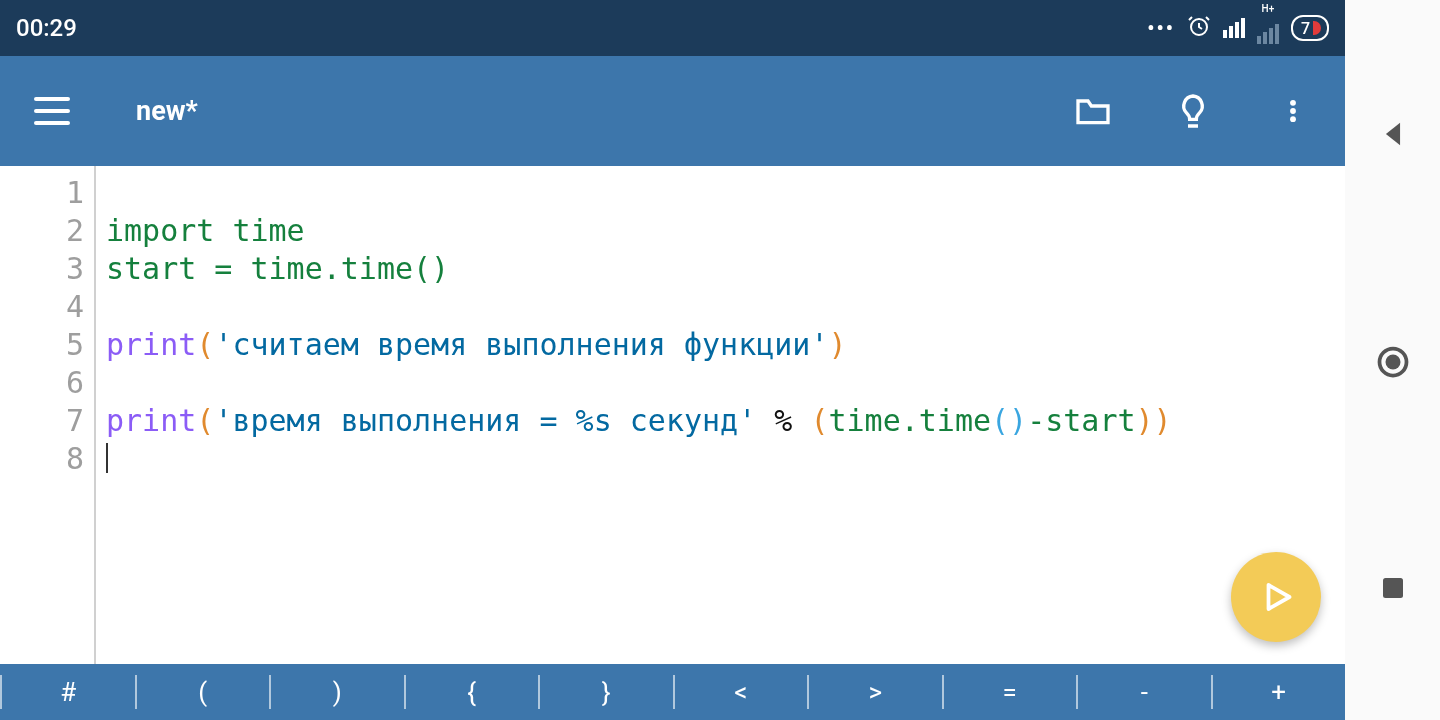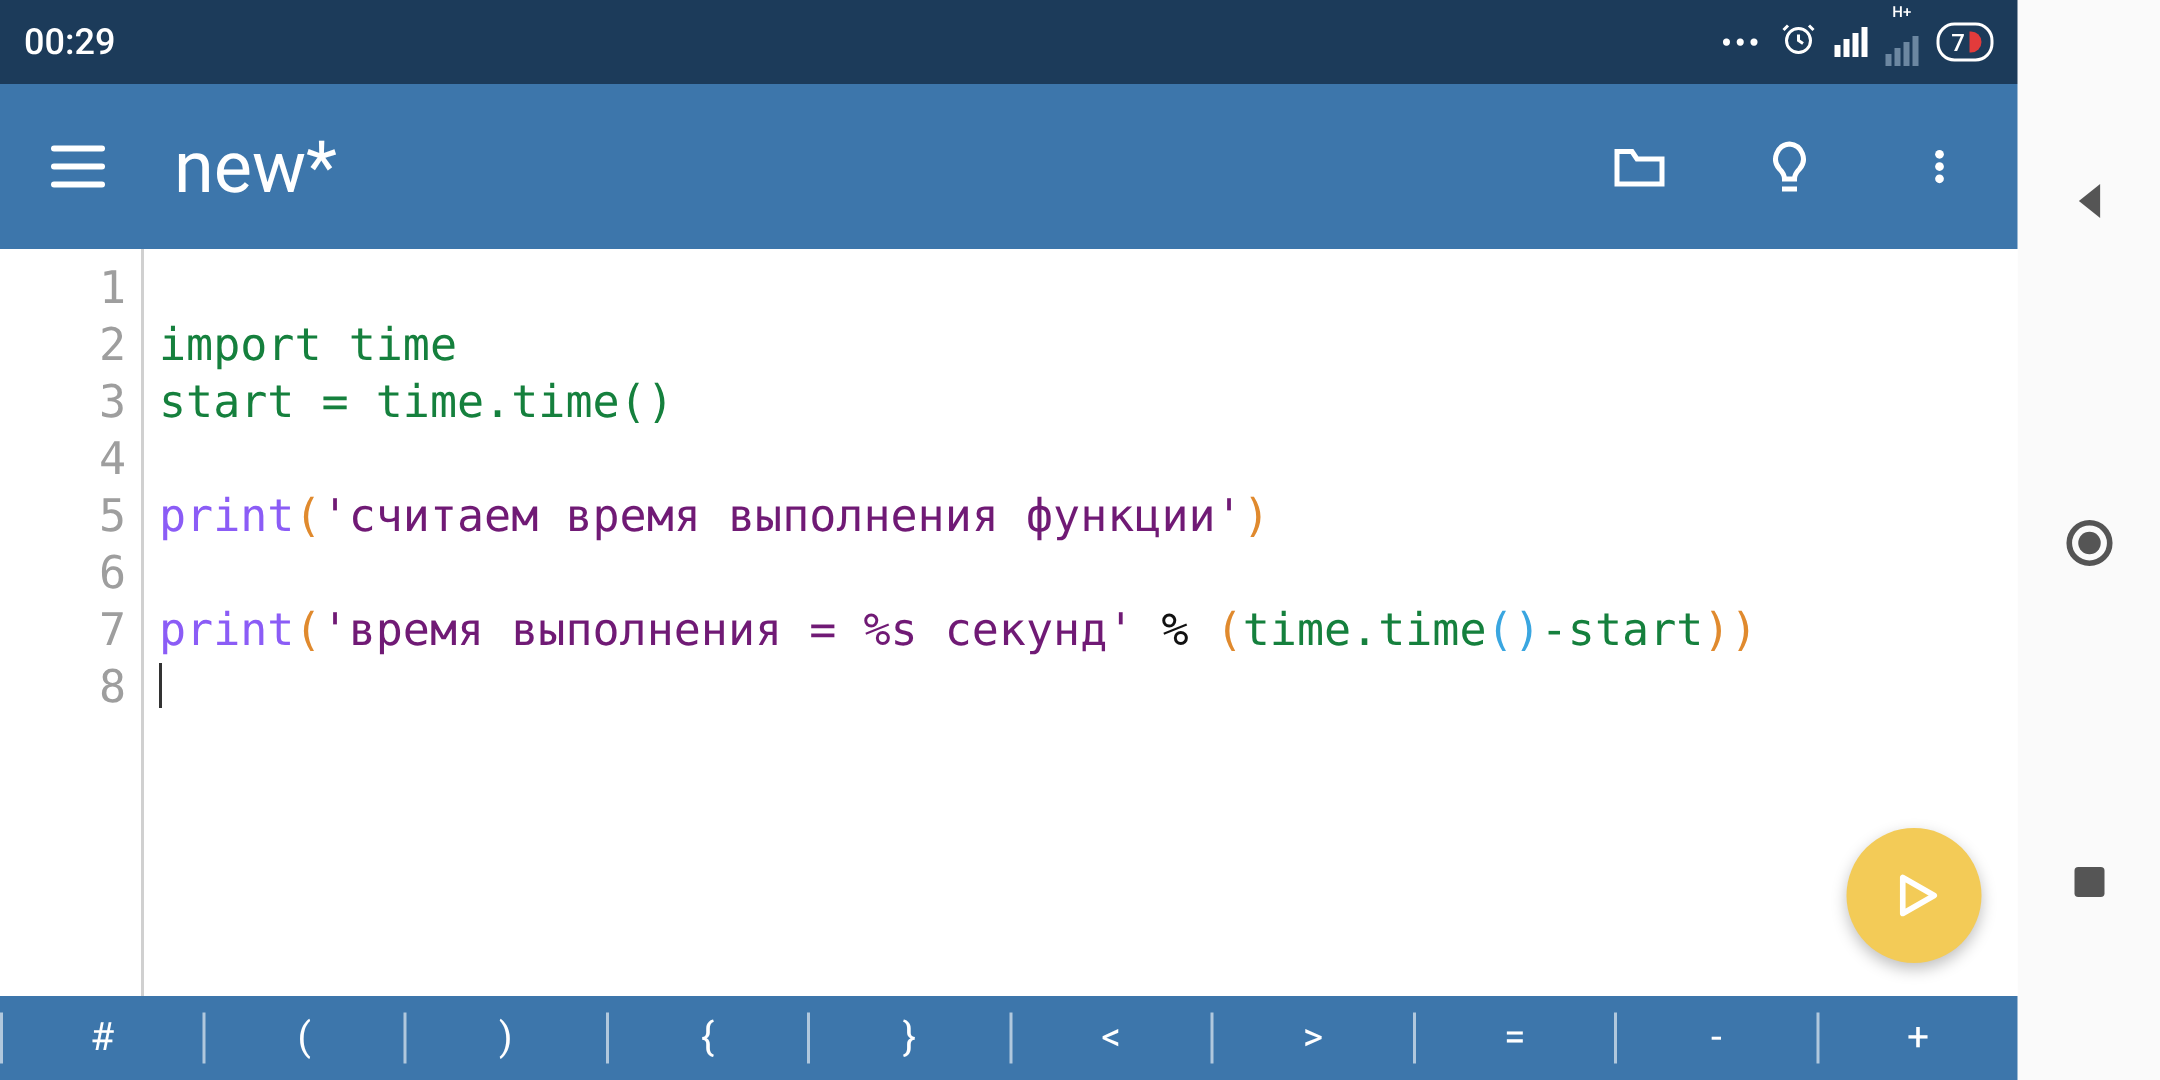--- a/index.html
+++ b/index.html
@@ -7,32 +7,32 @@
   .root { display:flex; width:1440px; height:720px; }
   .phone { width:1345px; height:720px; display:flex; flex-direction:column; position:relative;}
   .sysnav { width:95px; height:720px; background:#fafafa; display:flex; flex-direction:column; align-items:center; justify-content:space-around; padding:40px 0; gap:40px;}
   .sysnav .nav-btn { color:#555; display:flex; align-items:center; justify-content:center;}
   .statusbar { height:56px; background:#1c3b5a; color:#fff; display:flex; align-items:center; justify-content:space-between; padding:0 16px; font-size:24px; font-weight:500;}
   .status-right { display:flex; align-items:center; gap:12px; font-size:20px;}
   .battery-badge { border:2px solid #fff; border-radius:12px; padding:0 6px 0 8px; height:26px; display:flex; align-items:center; font-size:16px; font-weight:500; position:relative;}
   .battery-badge::after{ content:""; width:8px; height:14px; background:#e23b3b; border-radius:0 7px 7px 0; margin-left:3px;}
   .dots{ letter-spacing:2px; font-weight:bold;}
   .appbar { height:110px; background:#3d76ab; color:#fff; display:flex; align-items:center; padding:0 16px; gap:28px;}
-  .appbar .title { font-size:48px; font-weight:400; flex:1; margin-left:0;}
+  .appbar .title { font-size:27px; font-weight:700; flex:1; margin-left:20px;}
   .appbar .icon-btn { width:48px; height:48px; display:flex; align-items:center; justify-content:center; margin:0 12px;}
   .hamburger { width:36px; height:28px; display:flex; flex-direction:column; justify-content:space-between;}
   .hamburger span{ display:block; height:4px; background:#fff; border-radius:2px;}
   .editor { flex:1; background:#fff; display:flex; overflow:hidden; }
   .gutter { width:96px; text-align:right; padding:8px 10px 0 0; color:#9e9e9e; font-size:30px; line-height:38px; border-right:2px solid #d0d0d0; font-family: "DejaVu Sans Mono", Menlo, Consolas, monospace;}
   .code { flex:1; padding:8px 0 0 10px; font-size:30px; line-height:38px; font-family: "DejaVu Sans Mono", Menlo, Consolas, monospace; position:relative; white-space:pre;}
   .code .cursor{ display:inline-block; width:2px; height:30px; background:#333; vertical-align:-4px;}
   .tok-kw { color:#15803d; }
   .tok-id { color:#15803d; }
   .tok-fn { color:#8b5cf6;}
-  .tok-str { color:#701a75; }
+  .tok-str { color:#0369a1; }
   .tok-op { color:#111;}
   .tok-paren-o { color:#e08a2e;}
   .tok-paren-b { color:#3aa6e0;}
   .fab { position:absolute; right:24px; bottom:78px; width:90px; height:90px; border-radius:50%; background:#f3cb57; box-shadow:0 4px 10px rgba(0,0,0,.25); display:flex; align-items:center; justify-content:center;}
   .fab svg{ display:block;}
   .keyrow { height:56px; background:#3d76ab; color:#fff; display:flex; align-items:stretch;}
   .keyrow .key { flex:1; display:flex; align-items:center; justify-content:center; font-size:26px; position:relative;}
   .keyrow .sep { width:2px; background:rgba(255,255,255,.6); height:60%; align-self:center;}
   .signal{ display:inline-flex; align-items:flex-end; gap:2px;}
   .signal span{ width:4px; background:#fff; display:inline-block;}

